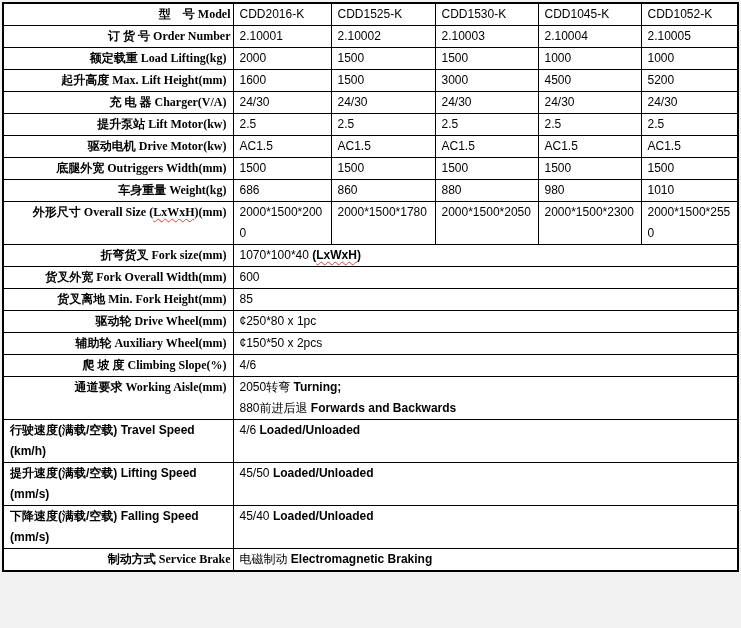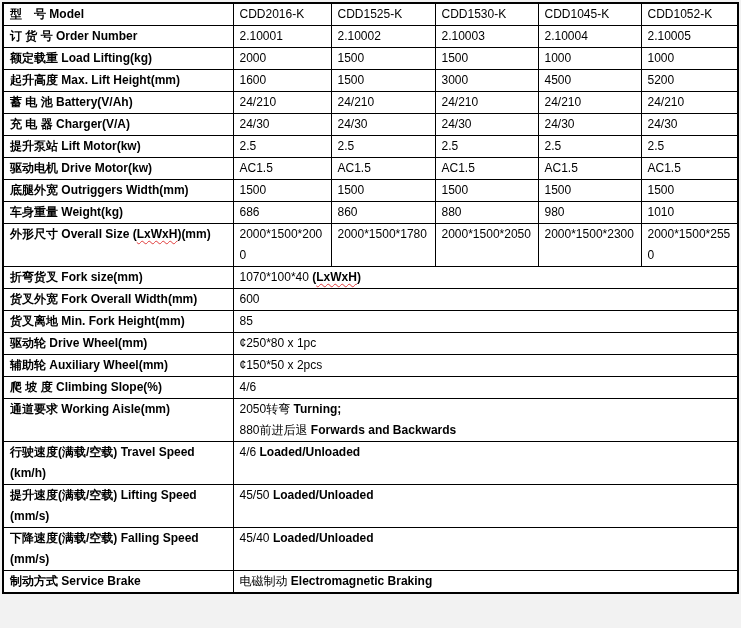--- a/index.html
+++ b/index.html
@@ -29,22 +29,23 @@
     padding: 0 2px 0 6px;
     overflow: hidden;
     white-space: normal;
   }
   td.label-cell {
     font-weight: bold;
     color: #000000;
   }
   .label-flex {
     display: flex;
-    justify-content: flex-start;
+    justify-content: flex-end;
     align-items: flex-start;
+    font-family: Liberation Serif, serif;
   }
   .label-flex .unit {
     padding-right: 4px;
     white-space: nowrap;
   }
   td.val { color: #000000; }
   td.val.wrapall { word-break: break-all; }
   .c-blue  { color: #2323e8; }
   .c-black { color: #000000; }
   .c-red   { color: #e06e6e; }
@@ -116,33 +117,20 @@
           </td>
           <td class="val c-blue">1600</td>
           <td class="val c-blue">1500</td>
           <td class="val c-blue">3000</td>
           <td class="val c-blue">4500</td>
           <td class="val c-blue">5200</td>
         </tr>
         <tr>
           <td class="label-cell">
             <div class="label-flex">
-              <span><span class="">蓄 电 池 Battery</span></span>
-              <span class="unit">(V/Ah)</span>
-            </div>
-          </td>
-          <td class="val c-blue">24/210</td>
-          <td class="val c-blue">24/210</td>
-          <td class="val c-blue">24/210</td>
-          <td class="val c-blue">24/210</td>
-          <td class="val c-blue">24/210</td>
-        </tr>
-        <tr>
-          <td class="label-cell">
-            <div class="label-flex">
               <span><span class="">充 电 器 Charger</span></span>
               <span class="unit">(V/A)</span>
             </div>
           </td>
           <td class="val c-blue">24/30</td>
           <td class="val c-blue">24/30</td>
           <td class="val c-blue">24/30</td>
           <td class="val c-blue">24/30</td>
           <td class="val c-blue">24/30</td>
         </tr>

